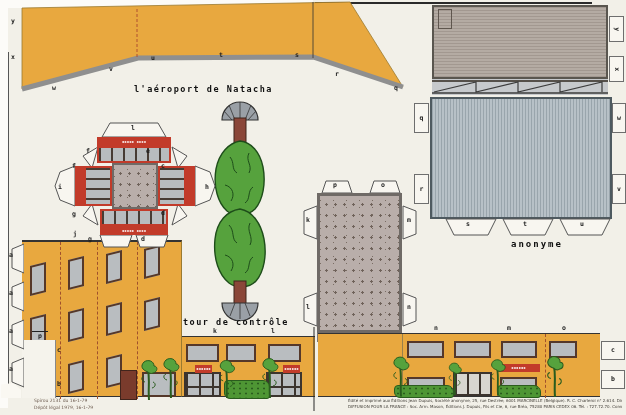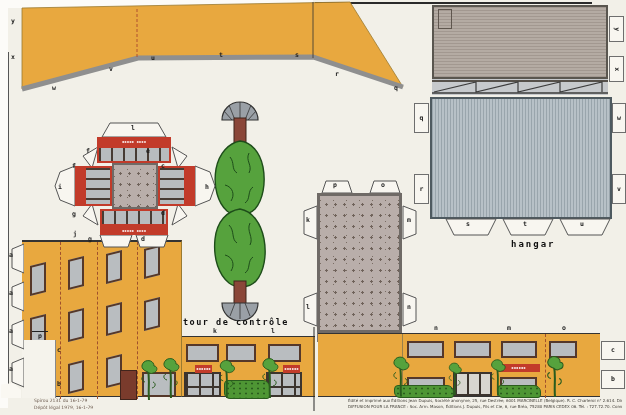--- a/index.html
+++ b/index.html
@@ -56,20 +56,21 @@
   </svg>
   <span class="tl" style="left:11px;top:18px;">y</span>
   <span class="tl" style="left:11px;top:54px;">x</span>
   <span class="tl" style="left:52px;top:85px;">w</span>
   <span class="tl" style="left:109px;top:66px;">v</span>
   <span class="tl" style="left:151px;top:55px;">u</span>
   <span class="tl" style="left:219px;top:52px;">t</span>
   <span class="tl" style="left:295px;top:52px;">s</span>
   <span class="tl" style="left:335px;top:71px;">r</span>
   <span class="tl" style="left:394px;top:85px;">q</span>
+  <div class="cap" style="left:134px;top:85px;font-size:8.5px;letter-spacing:1.5px;">l'aéroport de Natacha</div>
 
   <div class="abs" style="left:432px;top:5px;width:176px;height:74px;box-sizing:border-box;border:2px solid #5a564f;
               background:repeating-linear-gradient(180deg,#a29890 0 1px,#b4aba3 1px 3px);"></div>
   <div class="abs" style="left:438px;top:9px;width:12px;height:18px;border:1px solid #5f564e;"></div>
   <svg class="abs" style="left:432px;top:79px;" width="176" height="16" viewBox="0 0 176 16">
     <rect width="176" height="16" fill="#c6c9cc"></rect>
     <path d="M0,2 H176" stroke="#55504a" stroke-width="2"></path>
     <path d="M0,14 H176" stroke="#3c3c3c" stroke-width="1.5"></path>
     <path d="M2,13 L44,3 L44,13 L86,3 L86,13 L128,3 L128,13 L170,3 L170,13" stroke="#3c3c3c" stroke-width="1.2" fill="none"></path>
   </svg>
@@ -93,21 +94,21 @@
     </div>
   <div class="tab" style="left:612px;top:174px;width:14px;height:30px;">
       <span class="tl">v</span>
     </div>
   <svg class="abs" style="left:440px;top:218px;" width="172" height="19" viewBox="0 0 172 19">
     <path d="M6,1 L56,1 L48,17 L14,17 Z M63,1 L113,1 L105,17 L71,17 Z M120,1 L170,1 L162,17 L128,17 Z" fill="#f8f6f0" stroke="#555" stroke-width="1"></path>
   </svg>
   <span class="tl" style="left:466px;top:221px;">s</span>
   <span class="tl" style="left:523px;top:221px;">t</span>
   <span class="tl" style="left:580px;top:221px;">u</span>
-  <div class="cap" style="left:511px;top:240px;font-size:9px;letter-spacing:2px;">hangar</div>
+  <div class="cap" style="left:511px;top:240px;font-size:9px;letter-spacing:2px;">anonyme</div>
 
   <svg class="abs" style="left:205px;top:97px;" width="70" height="224" viewBox="0 0 70 224">
     <path d="M17,23 A18,18 0 0 1 53,23 Z" fill="#9aa0a6" stroke="#333" stroke-width="1.2"></path>
     <path d="M35,5 V23 M24,8 L30,23 M46,8 L40,23 M19,14 L27,23 M51,14 L43,23" stroke="#333" stroke-width="0.8" fill="none"></path>
     <rect x="29" y="21" width="12" height="25" fill="#8a4638" stroke="#3f241b"></rect>
     <path d="M35,44 C24,46 14,56 11,72 C8,90 13,106 22,114 C28,119 42,120 50,112 C58,103 61,86 58,70 C55,55 46,45 35,44 Z" fill="#56a23d" stroke="#1e4d1a" stroke-width="1.4"></path>
     <path d="M25,60 C30,66 26,72 32,76 M44,56 C40,64 48,68 44,76 M20,88 C28,90 30,98 26,104 M48,90 C42,94 46,102 40,106" fill="none" stroke="#1e4d1a" stroke-width="1"></path>
     <path d="M35,112 C22,114 12,124 10,142 C8,162 14,178 24,186 C32,192 44,191 51,184 C59,175 62,158 59,142 C56,126 47,114 35,112 Z" fill="#56a23d" stroke="#1e4d1a" stroke-width="1.4"></path>
     <path d="M24,128 C30,134 26,142 32,146 M45,126 C41,134 49,140 45,148 M20,158 C28,160 30,168 26,174 M48,160 C42,164 46,172 40,176" fill="none" stroke="#1e4d1a" stroke-width="1"></path>
     <rect x="29" y="184" width="12" height="24" fill="#8a4638" stroke="#3f241b"></rect>

